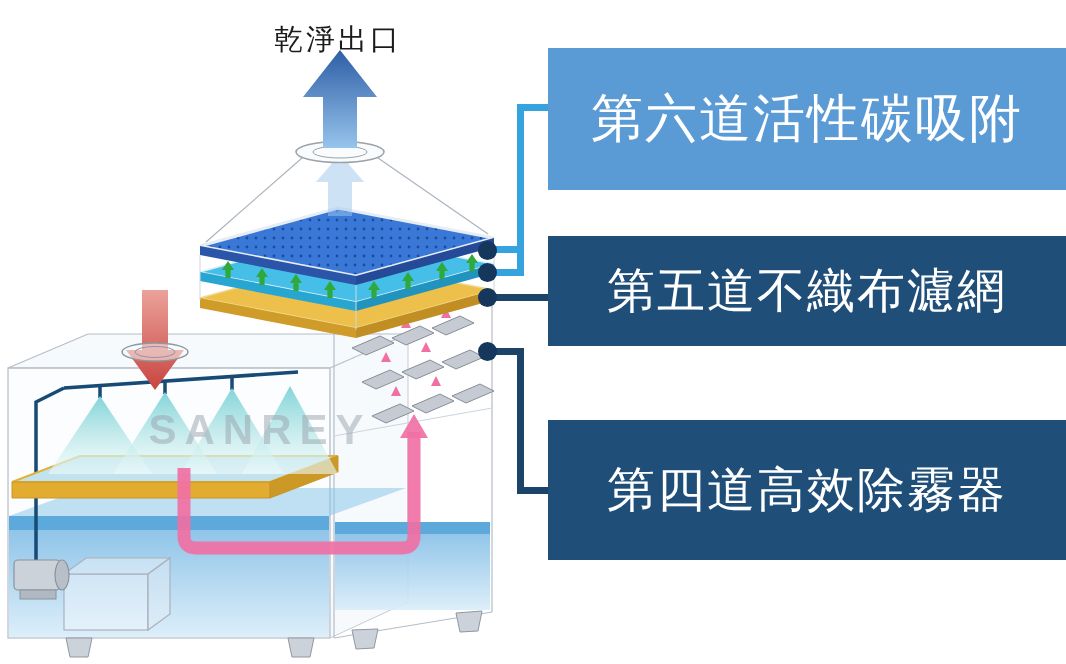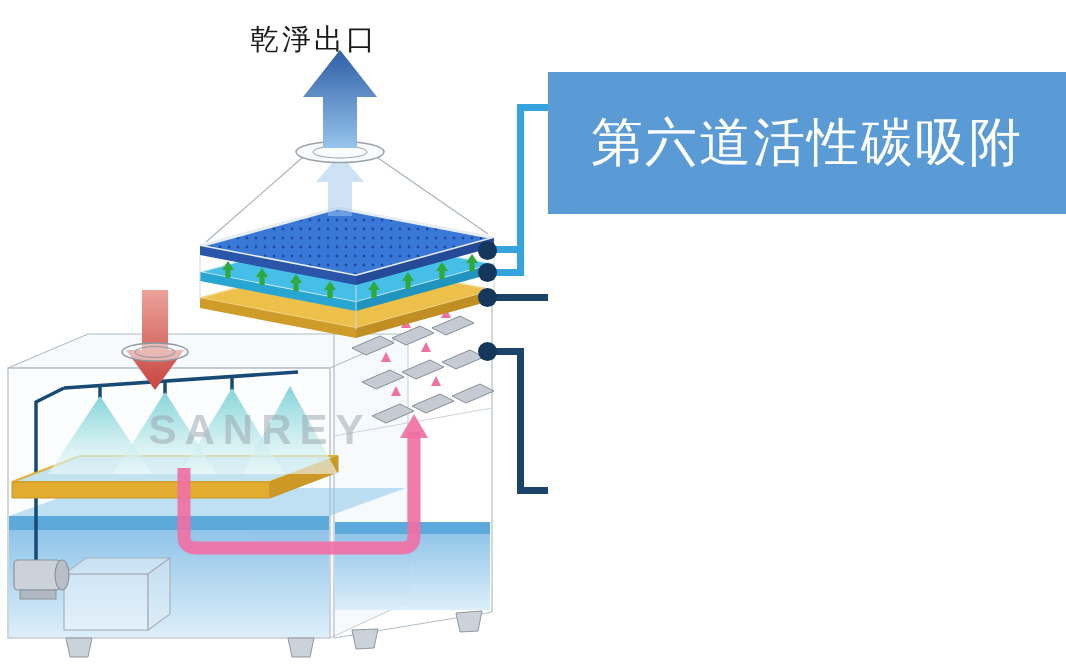--- a/index.html
+++ b/index.html
@@ -2,29 +2,29 @@
 <html><head>
 <meta charset="utf-8">
 <style>
   html,body{margin:0;padding:0;background:#ffffff;}
   .canvas{
     position:relative;width:1066px;height:664px;background:#ffffff;overflow:hidden;
     font-family:"Liberation Sans","DejaVu Sans",sans-serif;
   }
   .machine{position:absolute;left:0;top:0;}
   .diagram-label{position:absolute;color:#1b1b1b;font-weight:500;}
-  .label-clean{left:250px;top:20px;width:176px;font-size:29px;letter-spacing:3px;}
+  .label-clean{left:250px;top:20px;width:176px;text-align:center;font-size:29px;letter-spacing:3px;}
   .label-waste{left:45px;top:262px;width:150px;text-align:center;font-size:26px;letter-spacing:2px;}
   .callout{
     position:absolute;left:548px;width:518px;display:flex;align-items:center;justify-content:center;
     color:#ffffff;letter-spacing:2px;white-space:nowrap;
   }
   .callout--light{background:#5b9bd5;}
   .callout--dark{background:#1f4e79;}
-  .callout-1{top:48px;height:142px;font-size:52px;margin-top:24px;}
+  .callout-1{top:48px;height:142px;font-size:52px;}
   .callout-2{top:236px;height:110px;font-size:48px;}
   .callout-3{top:420px;height:140px;font-size:48px;}
   .conn{position:absolute;}
   .conn--light{background:#35a3de;}
   .conn--dark{background:#1c4468;}
   .c1a{left:517px;top:104px;width:31px;height:7px;}
   .c1b{left:517px;top:104px;width:7px;height:172px;}
   .c1c{left:487px;top:246px;width:37px;height:7px;}
   .c1d{left:487px;top:269px;width:37px;height:7px;}
   .c2{left:487px;top:294px;width:61px;height:7px;}
@@ -212,14 +212,20 @@
   <div class="conn conn--dark c3c"></div>
 
   <div class="dot dot-1"></div>
   <div class="dot dot-2"></div>
   <div class="dot dot-3"></div>
   <div class="dot dot-4"></div>
 
   <div class="callout callout--light callout-1">
     <span>第六道活性碳吸附</span>
   </div>
+  <div class="callout callout--dark callout-2">
+    <span>第五道不織布濾網</span>
+  </div>
+  <div class="callout callout--dark callout-3">
+    <span>第四道高效除霧器</span>
+  </div>
 
 </div>
 
 </body></html>

